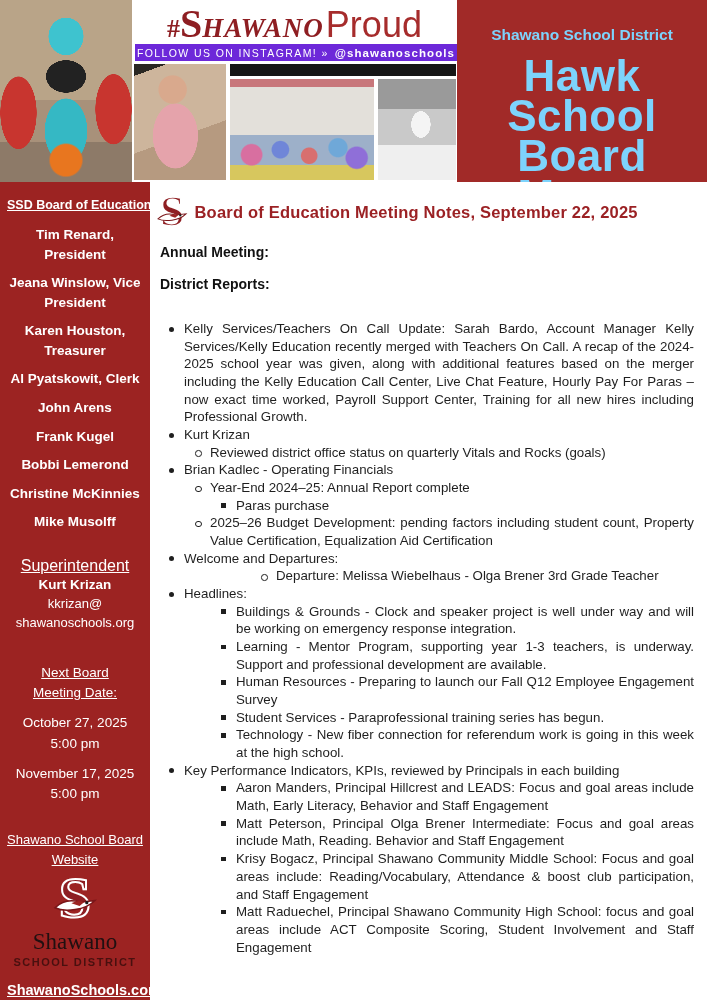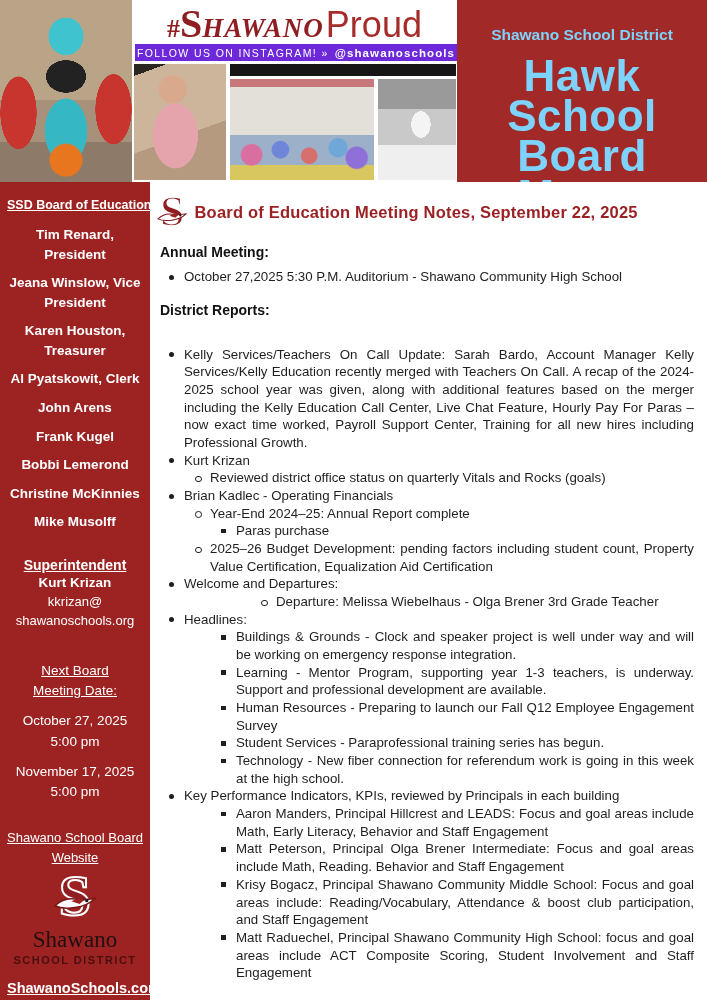--- a/index.html
+++ b/index.html
@@ -50,21 +50,21 @@
   .memo-district{font-size:15.5px;font-weight:bold;margin-bottom:12px;}
   .memo-title{font-size:44px;font-weight:bold;line-height:40px;letter-spacing:.5px;}
   .memo-date{font-size:13.5px;margin-top:10px;}
 
   
   .sidebar{position:absolute;left:0;top:182px;width:150px;height:818px;background:#9c2322;color:#fff;
     box-sizing:border-box;padding:16px 7px 8px 7px;text-align:center;display:flex;flex-direction:column;}
   .sb-heading{font-size:12.5px;font-weight:bold;text-decoration:underline;white-space:nowrap;margin-bottom:13px;}
   .member{font-size:13.5px;font-weight:bold;line-height:1.45;margin-bottom:9px;}
   .sup-block{margin-top:16px;}
-  .sup-heading{font-size:14px;font-weight:bold;text-decoration:underline;}
+  .sup-heading{font-size:16px;font-weight:normal;text-decoration:underline;}
   .sup-name{font-size:13.5px;font-weight:bold;margin-top:2px;}
   .sup-email{font-size:13px;line-height:1.5;margin-top:2px;}
   .nm-block{margin-top:30px;}
   .nm-heading{font-size:13.5px;line-height:1.5;text-decoration:underline;margin-bottom:10px;}
   .nm-date{font-size:13.5px;line-height:1.5;margin-bottom:10px;}
   .sb-link{font-size:13px;line-height:1.5;text-decoration:underline;color:#ffffff;display:block;margin-top:16px;cursor:pointer;}
   .logo-block{margin-top:auto;}
   .s-logo{position:relative;display:inline-block;font-family:"Liberation Serif",serif;font-weight:bold;
     color:#8e1e22;-webkit-text-stroke:2px #ffffff;line-height:1;}
   .s-logo .hawk{position:absolute;left:50%;top:46%;transform:translate(-50%,-50%);}
@@ -203,26 +203,20 @@
             <path d="M2 14 Q14 3 29 8 L46 6 Q38 14 24 16 Q10 18 2 14 Z" fill="#ffffff" stroke="#7a1518" stroke-width="1.6"></path>
             <path d="M20 9 Q28 5 34 8 L29 12 Z" fill="#9c2322"></path>
             <circle cx="37" cy="8.5" r="1.8" fill="#1b1b1b"></circle>
           </svg>
         </span>
       </span>
       <span class="main-heading">Board of Education Meeting Notes, September 22, 2025</span>
     </div>
 
     <div class="sec-heading">Annual Meeting:</div>
-    <div class="olist" id="annual-list">
-        <div class="oi ind1">
-          <span class="mk disc"></span>
-          <div class="ot">October 27,2025 5:30 P.M. Auditorium - Shawano Community High School</div>
-        </div>
-      </div>
 
     <div class="sec-heading" style="margin-top:16px;">District Reports: </div>
     <div class="olist" id="reports-list" style="margin-top:28px;">
         <div class="oi ind1">
           <span class="mk disc"></span>
           <div class="ot just">Kelly Services/Teachers On Call Update: Sarah Bardo, Account Manager Kelly Services/Kelly Education recently merged with Teachers On Call. A recap of the 2024-2025 school year was given, along with additional features based on the merger including the Kelly Education Call Center, Live Chat Feature, Hourly Pay For Paras – now exact time worked, Payroll Support Center, Training for all new hires including Professional Growth.</div>
         </div>
         <div class="oi ind1">
           <span class="mk disc"></span>
           <div class="ot">Kurt Krizan</div>

